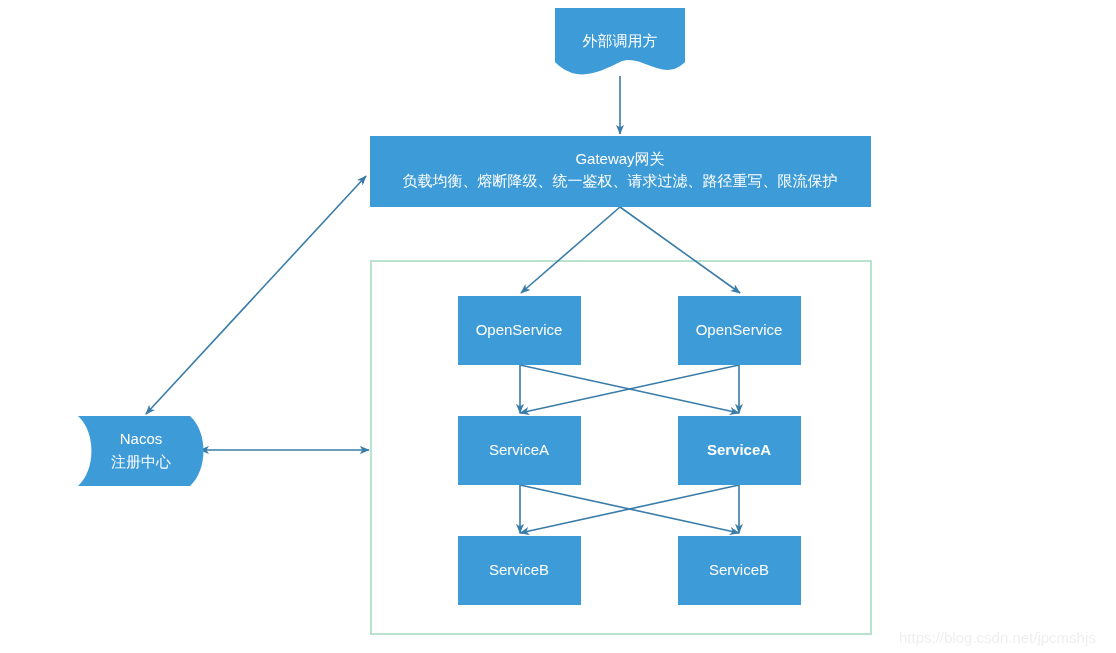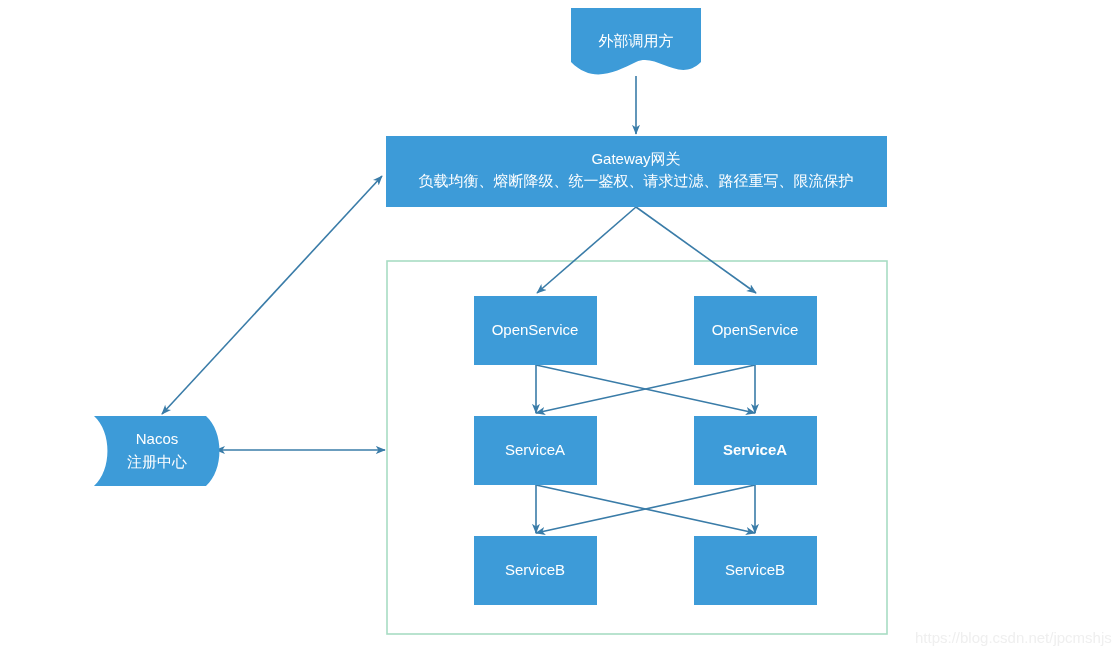--- a/index.html
+++ b/index.html
@@ -9,21 +9,21 @@
   }
   body {
     width: 1116px;
     height: 653px;
     position: relative;
     font-family: "Liberation Sans", "DejaVu Sans", sans-serif;
     overflow: hidden;
   }
   #diagram-root {
     position: absolute;
-    left: 16px; top: 0;
+    left: 0; top: 0;
     width: 928px;
     height: 653px;
   }
   svg { display: block; }
   .node-label {
     fill: #ffffff;
     font-family: "Liberation Sans", "DejaVu Sans", sans-serif;
     text-anchor: middle;
     dominant-baseline: middle;
   }

